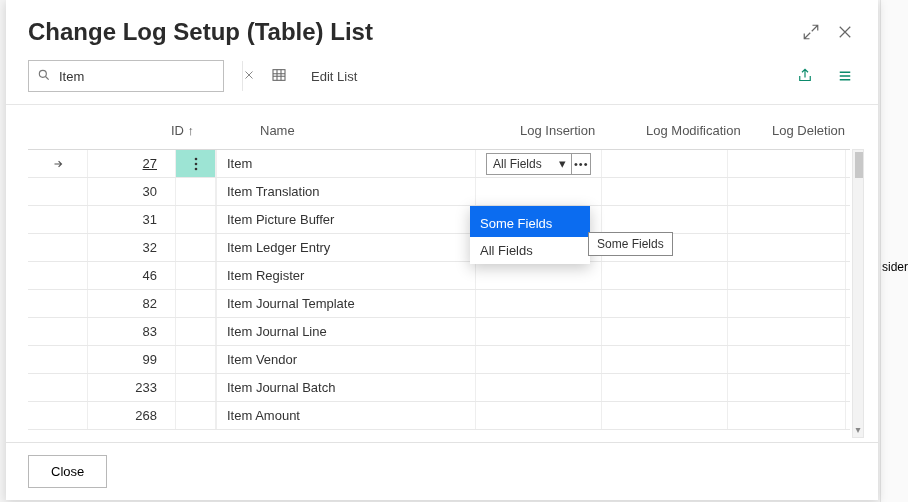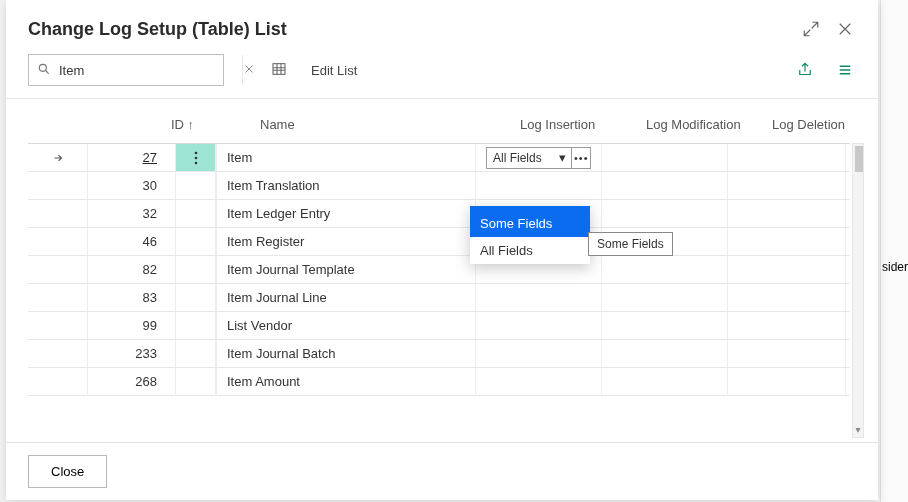--- a/index.html
+++ b/index.html
@@ -33,21 +33,21 @@
     box-shadow: 0 2px 10px rgba(0,0,0,0.15);
     display: flex;
     flex-direction: column;
   }
   .header {
     display: flex;
     align-items: center;
     padding: 18px 22px 14px 22px;
   }
   .header h1 {
-    font-size: 18px;
+    font-size: 24px;
     font-weight: 600;
     color: #2b2b2b;
     flex: 1;
   }
   .hdr-icon {
     width: 22px; height: 22px;
     display: flex; align-items: center; justify-content: center;
     color: #666; margin-left: 12px;
     cursor: pointer;
   }
@@ -322,20 +322,29 @@
           <div class="cell cell-arrow"></div>
           <div class="cell cell-id">30</div>
           <div class="cell cell-kebab"></div>
           <div class="cell cell-name">Item Translation</div>
           <div class="cell cell-logins"></div>
           <div class="cell"></div>
           <div class="cell"></div>
         </div>
         <div class="row">
           <div class="cell cell-arrow"></div>
+          <div class="cell cell-id">31</div>
+          <div class="cell cell-kebab"></div>
+          <div class="cell cell-name">Item Picture Buffer</div>
+          <div class="cell cell-logins"></div>
+          <div class="cell"></div>
+          <div class="cell"></div>
+        </div>
+        <div class="row">
+          <div class="cell cell-arrow"></div>
           <div class="cell cell-id">32</div>
           <div class="cell cell-kebab"></div>
           <div class="cell cell-name">Item Ledger Entry</div>
           <div class="cell cell-logins"></div>
           <div class="cell"></div>
           <div class="cell"></div>
         </div>
         <div class="row">
           <div class="cell cell-arrow"></div>
           <div class="cell cell-id">46</div>
@@ -360,21 +369,21 @@
           <div class="cell cell-kebab"></div>
           <div class="cell cell-name">Item Journal Line</div>
           <div class="cell cell-logins"></div>
           <div class="cell"></div>
           <div class="cell"></div>
         </div>
         <div class="row">
           <div class="cell cell-arrow"></div>
           <div class="cell cell-id">99</div>
           <div class="cell cell-kebab"></div>
-          <div class="cell cell-name">List Vendor</div>
+          <div class="cell cell-name">Item Vendor</div>
           <div class="cell cell-logins"></div>
           <div class="cell"></div>
           <div class="cell"></div>
         </div>
         <div class="row">
           <div class="cell cell-arrow"></div>
           <div class="cell cell-id">233</div>
           <div class="cell cell-kebab"></div>
           <div class="cell cell-name">Item Journal Batch</div>
           <div class="cell cell-logins"></div>

